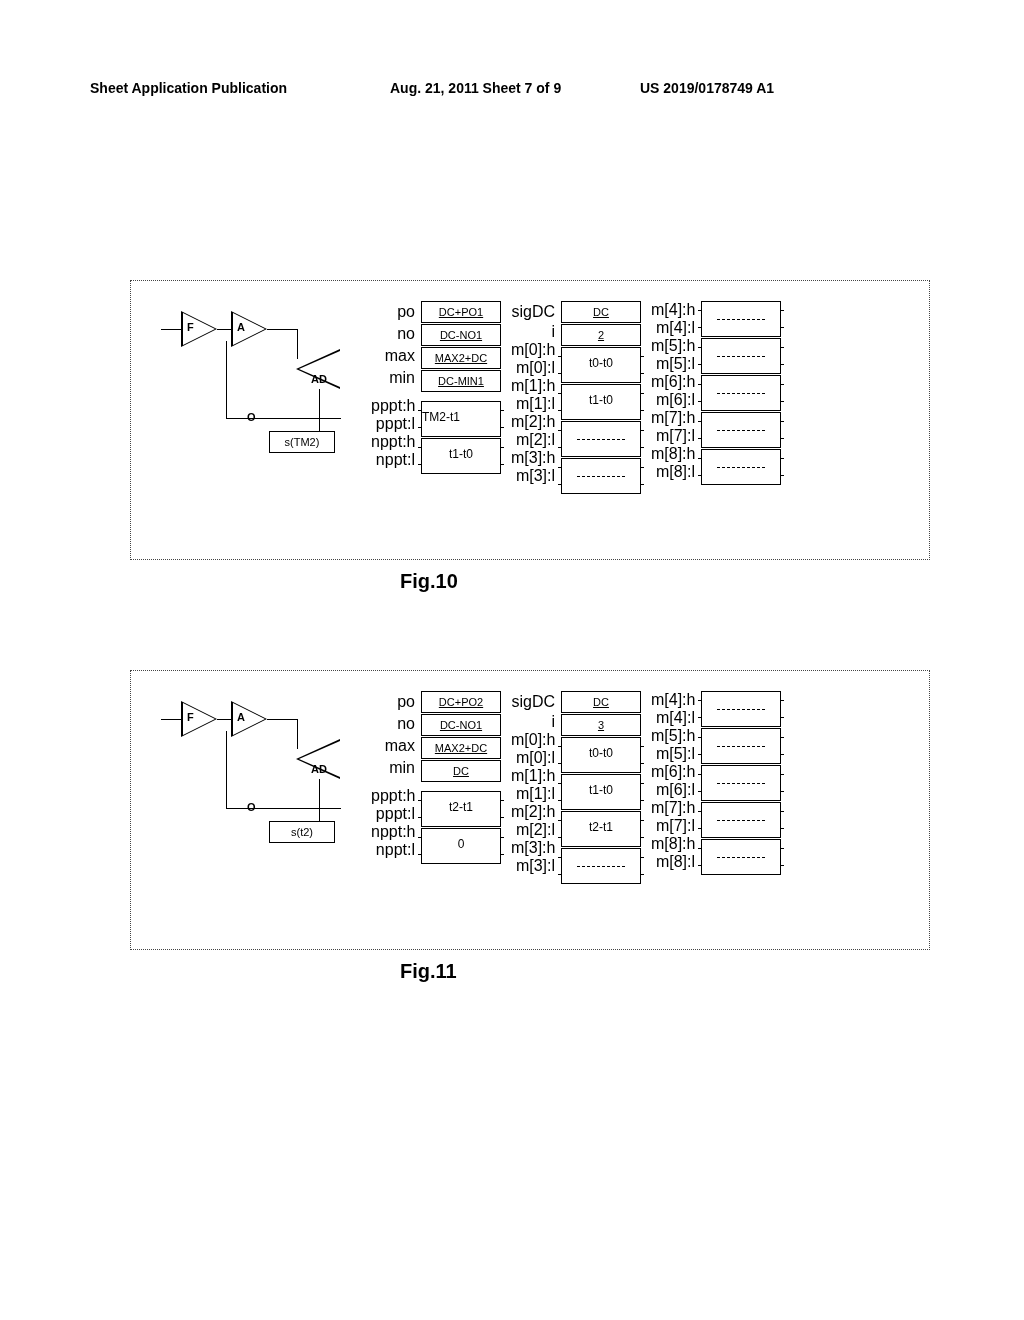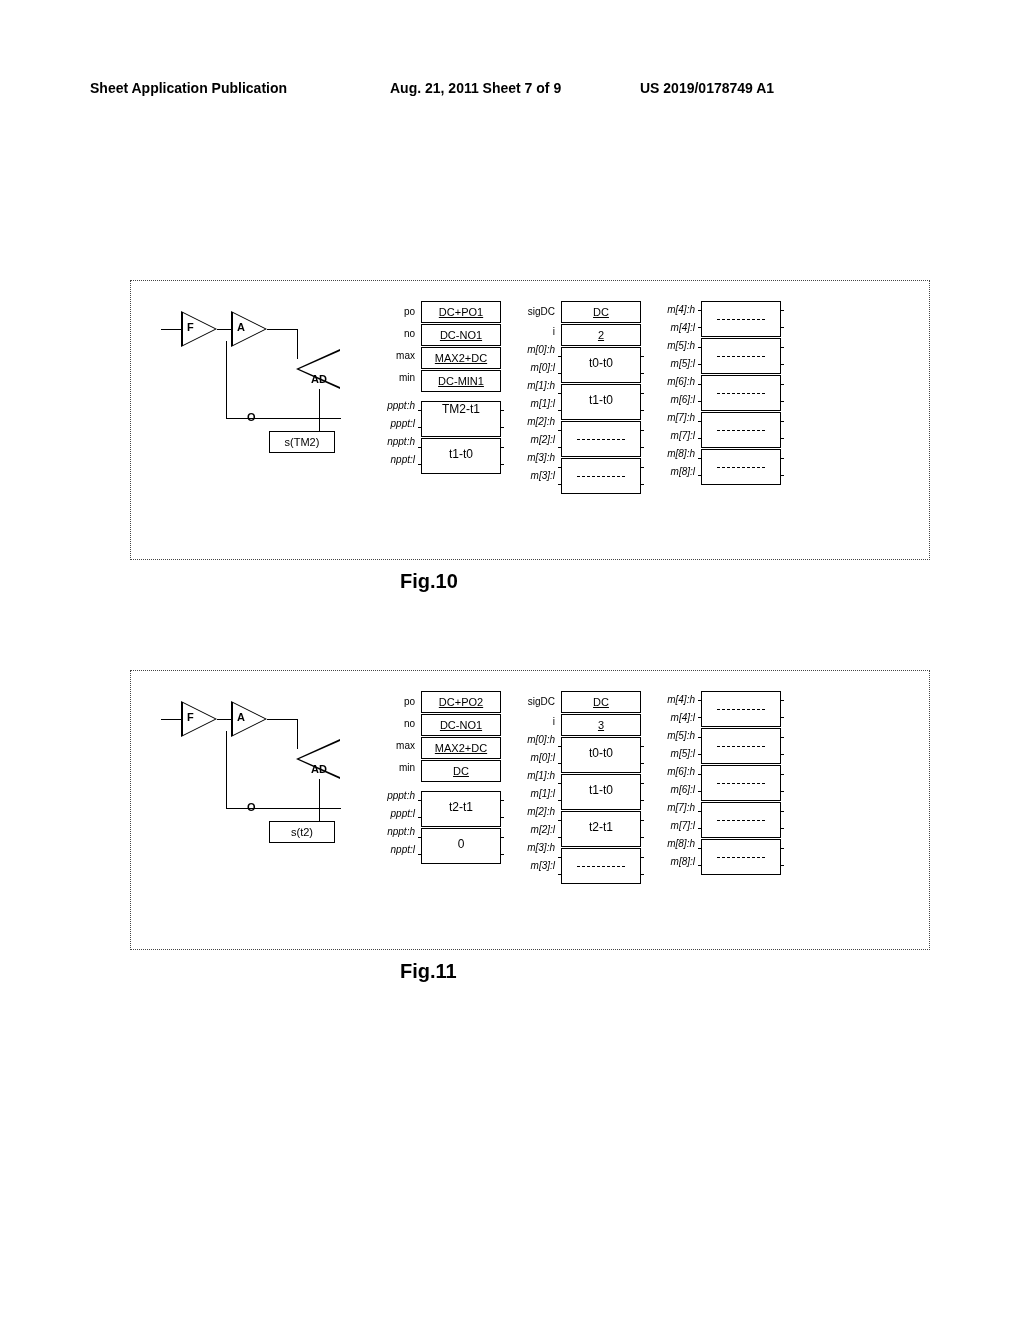--- a/index.html
+++ b/index.html
@@ -98,36 +98,36 @@
     text-align: center;
     line-height: 20px;
     font-size: 11px;
   }
   .wire { position: absolute; background: #000; }
 
   
   .col-labels {
     position: absolute;
     top: 20px;
-    font-size: 10px;
+    font-size: 16px;
   }
   .col-boxes {
     position: absolute;
     top: 20px;
     text-decoration: underline;
   }
   .labels1 { left: 240px; width: 50px; }
   .boxes1  { left: 290px; width: 80px; }
   .labels2 { left: 380px; width: 50px; }
   .boxes2  { left: 430px; width: 80px; }
   .labels3 { left: 520px; width: 50px; }
   .boxes3  { left: 570px; width: 80px; }
 
   .lbl-row { height: 22px; line-height: 22px; text-align: right; padding-right: 6px; white-space: nowrap; }
-  .lbl-row.pair { height: 18px; line-height: 18px; font-style: italic; }
+  .lbl-row.pair { height: 18px; line-height: 18px; }
 
   .cell1 {
     height: 20px;
     border: 1px solid #000;
     margin-bottom: 1px;
     text-align: center;
     line-height: 20px;
     font-size: 11px;
     position: relative;
   }
@@ -202,21 +202,21 @@
     <div class="lbl-row pair">nppt:h</div>
     <div class="lbl-row pair">nppt:l</div>
   </div>
   <div class="col-boxes boxes1">
     <div class="cell1">DC+PO1</div>
     <div class="cell1">DC-NO1</div>
     <div class="cell1">MAX2+DC</div>
     <div class="cell1">DC-MIN1</div>
     <div style="height:8px;"></div>
     <div class="cellpair">
-        <span style="position:absolute;width:100%;text-align:center;top:0">TM2-t1</span>
+        <span style="position:absolute;width:100%;top:8px">TM2-t1</span>
         <span class="tick-l" style="top:8px"></span>
         <span class="tick-l" style="top:25px"></span>
         <span class="tick-r" style="top:8px"></span>
         <span class="tick-r" style="top:25px"></span>
       </div>
     <div class="cellpair">
         <span style="position:absolute;width:100%;text-align:center;top:8px">t1-t0</span>
         <span class="tick-l" style="top:8px"></span>
         <span class="tick-l" style="top:25px"></span>
         <span class="tick-r" style="top:8px"></span>

